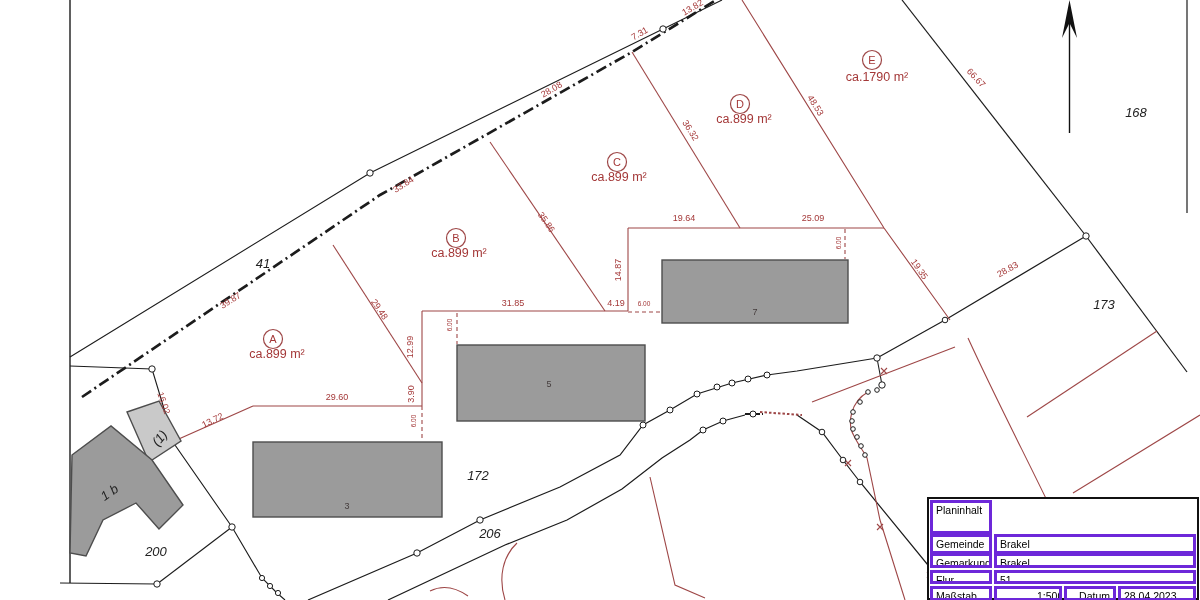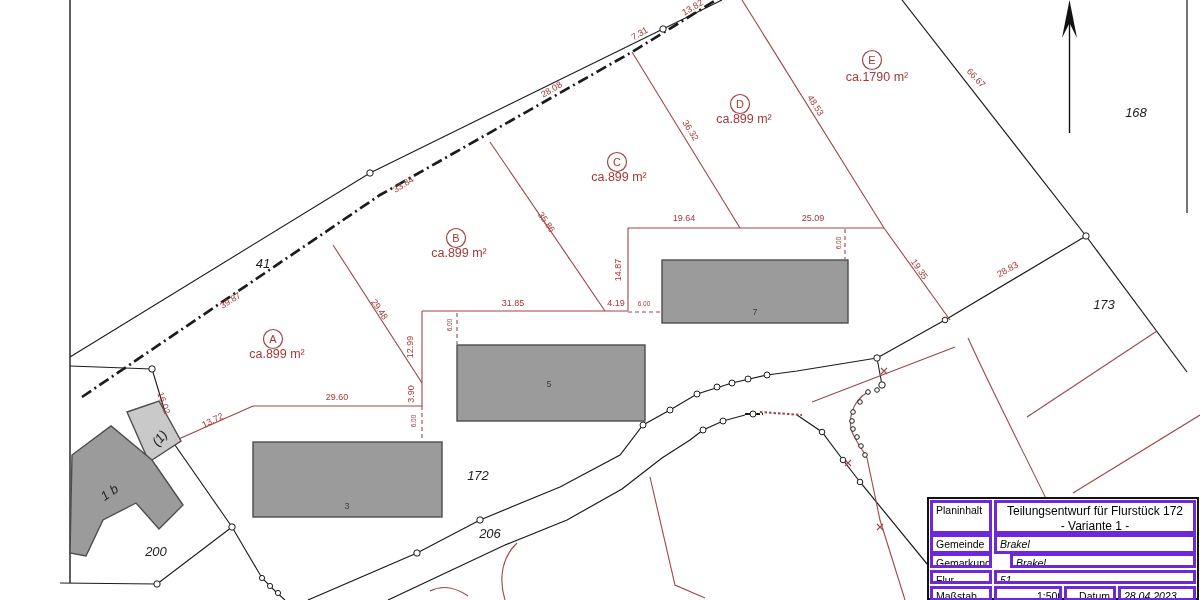--- a/index.html
+++ b/index.html
@@ -16,21 +16,21 @@
   .blk{stroke:#1c1c1c;fill:none;}
   .red{stroke:#9e4747;fill:none;}
   .ptcirc{fill:#ffffff;stroke:#1c1c1c;stroke-width:1;}
   
   #tblock{position:absolute;left:927px;top:497px;width:272px;height:103px;
           background:#fff;border:2px solid #111;box-sizing:border-box;font-size:10.5px;color:#000;}
   .trow{display:flex;box-sizing:border-box;}
   .tcell{border:3px solid #6d28d9;margin:1px;box-sizing:border-box;padding:1px 3px;
          overflow:hidden;white-space:nowrap;}
   .tc-label{width:62px;flex:none;}
-  .tc-val{flex:1;font-style:italic;}
+  .tc-val{flex:1;}
   .tc-main{flex:1;text-align:center;font-size:12px;line-height:1.25;}
 </style>
 </head>
 <body>
 
 <div id="plan">
 <svg width="1200" height="600" viewBox="0 0 1200 600">
 
   <g>
     <line class="blk" x1="70" y1="0" x2="70" y2="583" stroke-width="1.4"></line>
@@ -206,30 +206,26 @@
     <text class="pnum" x="163" y="441" font-size="9" transform="rotate(-50 163 441)">(1)</text>
     <text class="bnum" x="347" y="509">3</text>
     <text class="bnum" x="549" y="387">5</text>
     <text class="bnum" x="755" y="315">7</text>
   </g>
 </svg>
 
   <div id="tblock">
     <div class="trow" style="height:36px;">
       <div class="tcell tc-label">Planinhalt</div>
-      <div class="tcell tc-main">
-        <div>Teilungsentwurf für Flurstück 172</div>
-        <div>- Variante 1 -</div>
-      </div>
     </div>
     <div class="trow" style="height:17px;align-items:center;">
       <div class="tcell tc-label">Gemeinde</div>
       <div class="tcell tc-val">Brakel</div>
     </div>
-    <div class="trow" style="height:17px;gap:16px;">
+    <div class="trow" style="height:17px;">
       <div class="tcell tc-label">Gemarkung</div>
       <div class="tcell tc-val">Brakel</div>
     </div>
     <div class="trow" style="height:16px;">
       <div class="tcell tc-label">Flur</div>
       <div class="tcell tc-val">51</div>
     </div>
     <div class="trow" style="height:17px;">
       <div class="tcell tc-label">Maßstab</div>
       <div class="tcell" style="width:68px;flex:none;padding-left:40px;">1:500</div>

